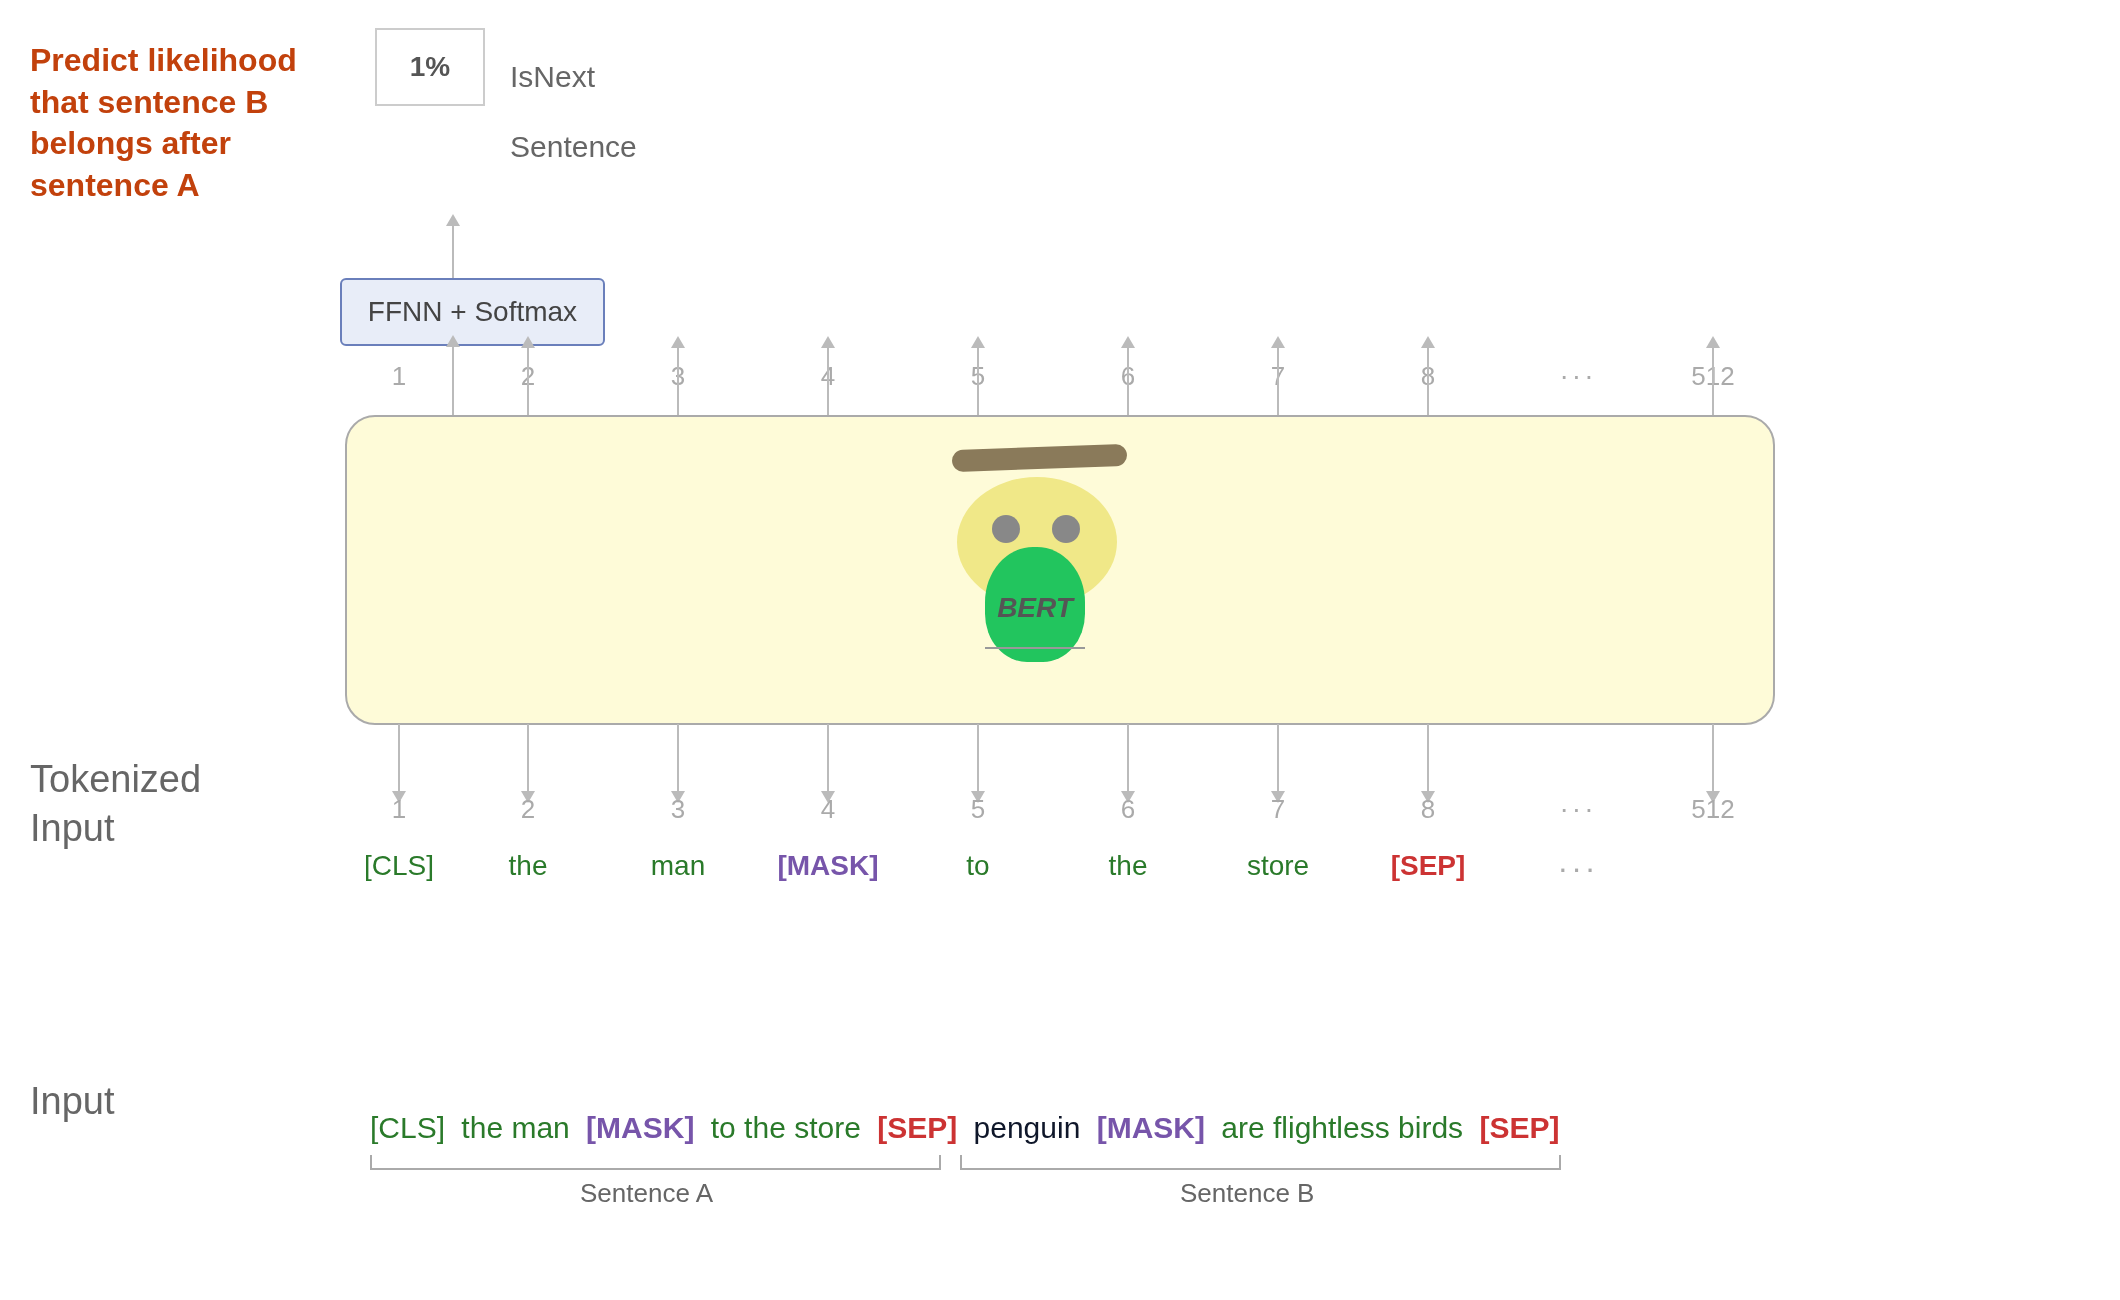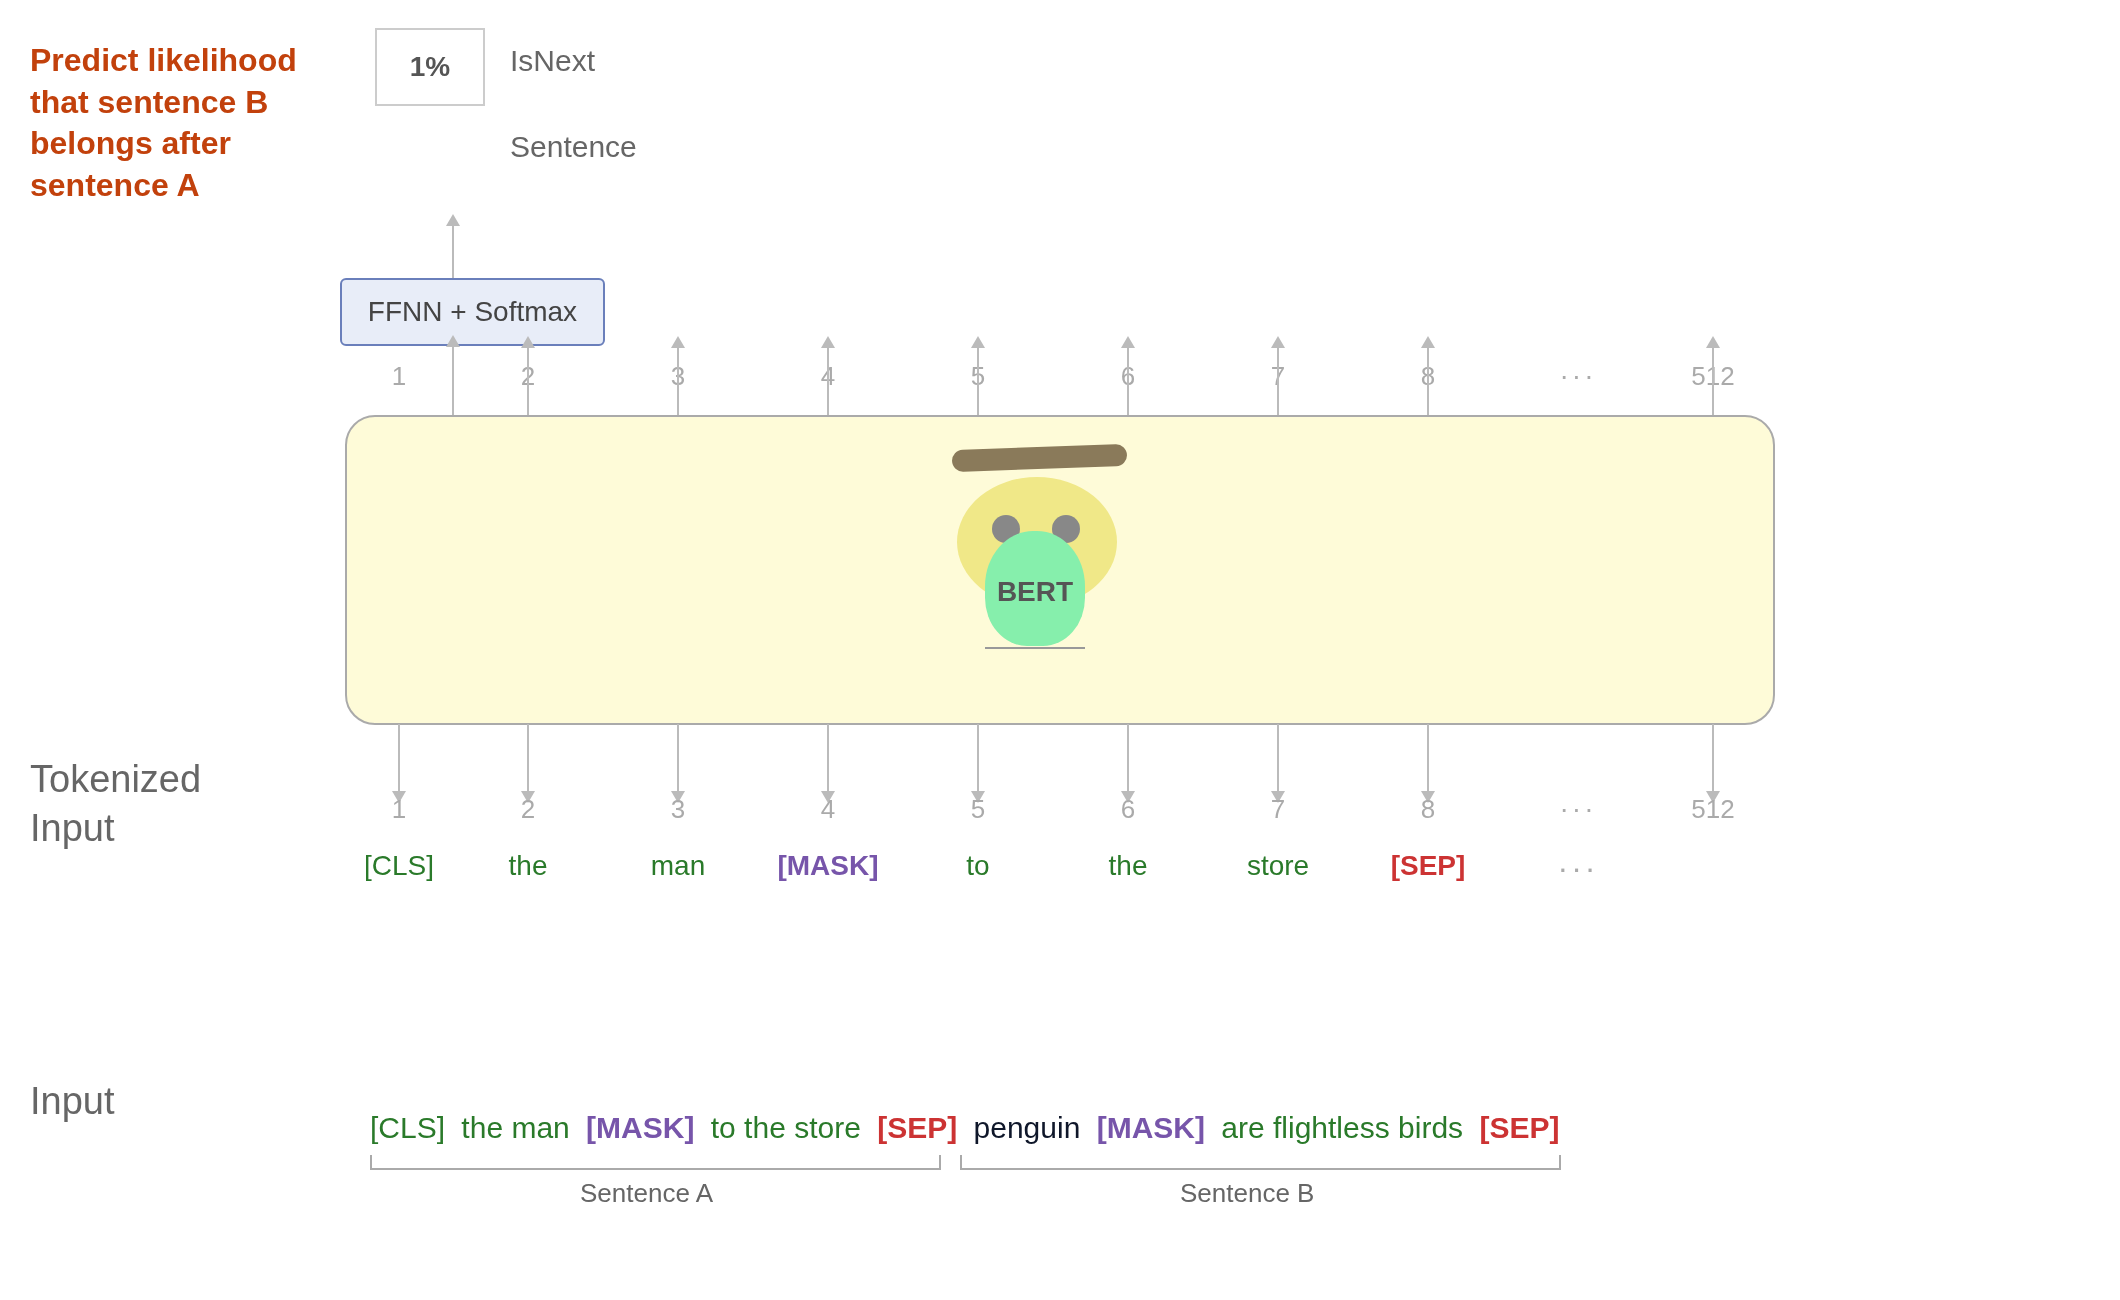--- a/index.html
+++ b/index.html
@@ -81,21 +81,21 @@
       display: flex;
       align-items: center;
       justify-content: center;
       font-size: 28px;
       color: #555;
       font-weight: bold;
     }
 
     .output-label-isnext {
       position: absolute;
-      top: 44px;
+      top: 60px;
       left: 510px;
       font-size: 30px;
       color: #666;
     }
 
     .output-label-notnext {
       position: absolute;
       top: 130px;
       left: 510px;
       font-size: 30px;
@@ -239,21 +239,21 @@
     <div style="position:absolute; top:30px; left:590px;">
 
       <div style="position:absolute; top:0px; left:15px; width:175px; height:22px; background:#8a7a5a; border-radius:12px; transform:rotate(-2deg);"></div>
 
       <div style="position:absolute; top:30px; left:20px; width:160px; height:130px; background:#f0e888; border-radius:50%;"></div>
 
       <div style="position:absolute; top:68px; left:55px; width:28px; height:28px; background:#888; border-radius:50%;"></div>
 
       <div style="position:absolute; top:68px; left:115px; width:28px; height:28px; background:#888; border-radius:50%;"></div>
 
-      <div style="position:absolute; top:84px; left:48px; width:100px; height:115px; background:#86efac; border-radius:48% 48% 42% 42%;">
+      <div style="position:absolute; top:100px; left:48px; width:100px; height:115px; background:#22c55e; border-radius:48% 48% 42% 42%;font-style:italic;">
 
         <div style="position:absolute; top:45px; left:50%; transform:translateX(-50%); font-size:28px; font-weight:bold; color:#555; white-space:nowrap;">BERT</div>
       </div>
 
       <div style="position:absolute; top:200px; left:48px; width:100px; height:2px; background:#999;"></div>
     </div>
   </div>
 
   <div style="position:absolute; top:724px; left:345px; display:flex;">
     <div style="width:108px; display:flex; justify-content:center;">

